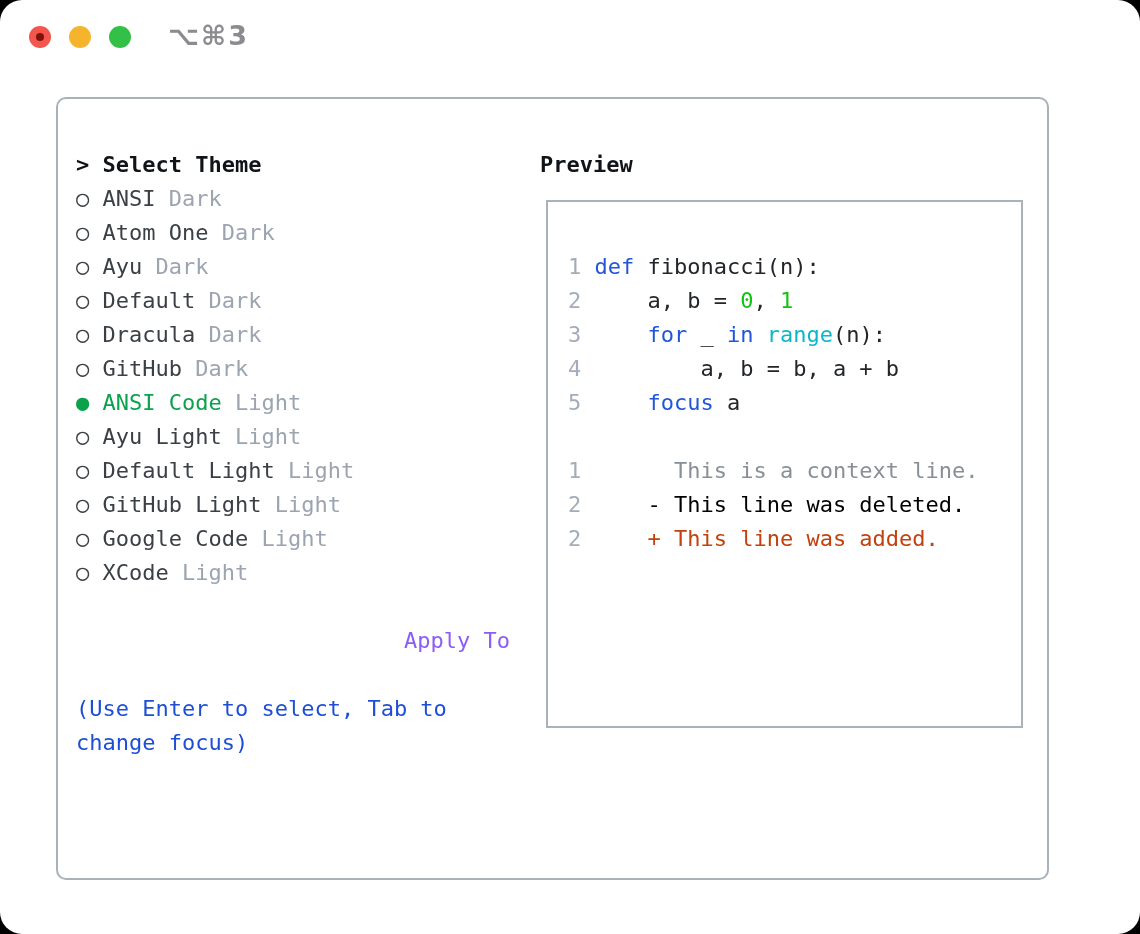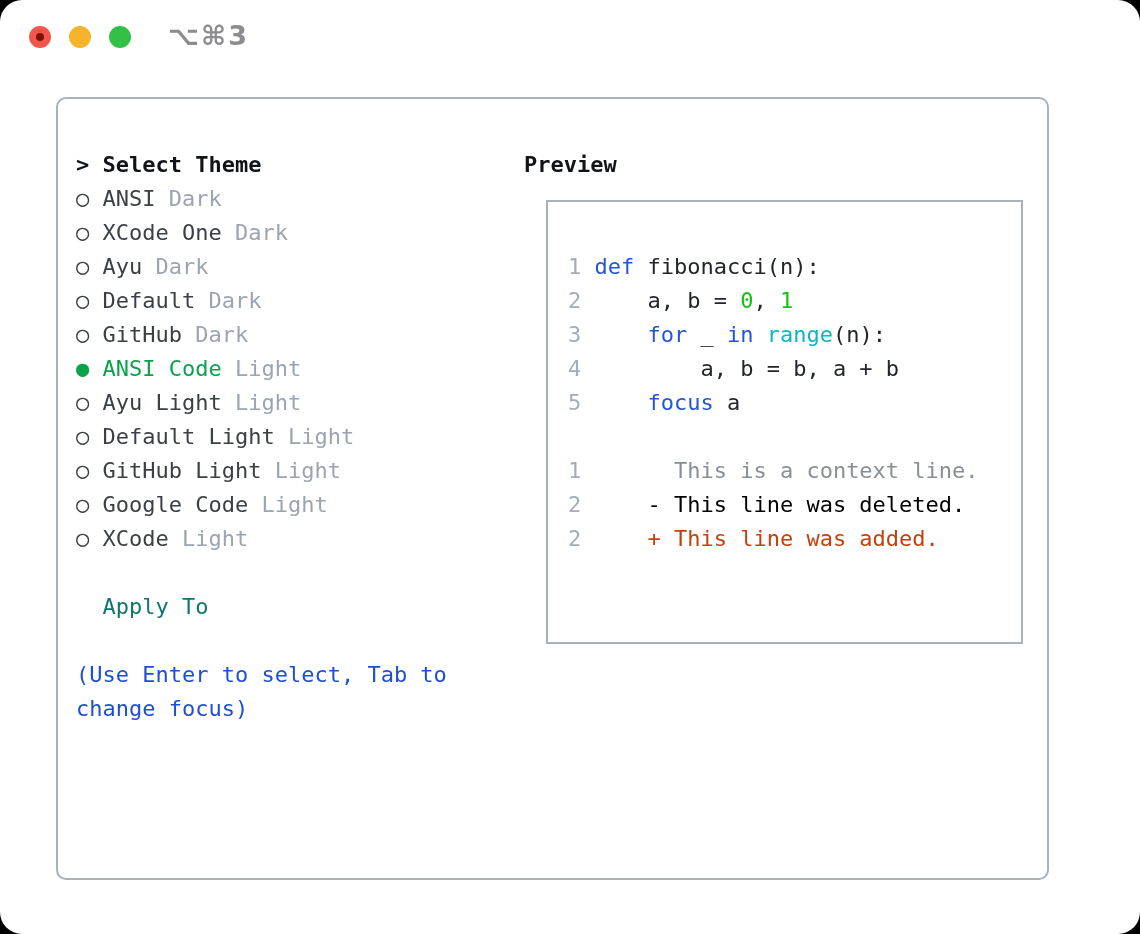--- a/index.html
+++ b/index.html
@@ -18,26 +18,26 @@
          border:2px solid #a9b1bb;border-radius:10px;background:#fff;margin-left:36px;}
   .left-col{position:absolute;left:18px;top:49px;width:434px;font-size:22px;line-height:34px;color:#3b4046;}
   .h-row{color:#101418;font-weight:bold;}
   .cursor{display:inline-block;width:2ch;}
   .t-row{cursor:default;}
   .radio{display:inline-block;width:2ch;color:#3b4046;}
   .t-row.selected .radio{color:#0ba24c;}
   .t-row.selected .name{color:#0ba24c;}
   .tag{color:#9ba4b0;margin-left:1ch;}
   .apply-section{margin-top:34px;}
-  .apply-header{color:#0f766e;padding-left:2ch;}
+  .apply-header{color:#8b5cf6;padding-left:2ch;text-align:right;}
   .hint{margin-top:34px;color:#1d4ed8;}
   
-  .preview-title{position:absolute;left:466px;top:49px;font-size:22px;line-height:34px;
+  .preview-title{position:absolute;left:482px;top:49px;font-size:22px;line-height:34px;
                  font-weight:bold;color:#101418;}
-  .preview-box{position:absolute;left:488px;top:101px;width:477px;height:444px;box-sizing:border-box;
+  .preview-box{position:absolute;left:488px;top:101px;width:477px;height:528px;box-sizing:border-box;
                border:2px solid #a9b1bb;background:#fff;padding:48px 0 0 20px;overflow:hidden;}
   .code-line{font-size:22px;line-height:34px;white-space:pre;}
   .gutter{display:inline-block;width:1ch;margin-right:1ch;color:#a3acb8;}
   .c-fg{color:#22262a;}
   .c-kw{color:#2256d6;}
   .c-fn{color:#0ab6c8;}
   .c-lit{color:#12c312;}
   .c-ctx{color:#888f96;text-align:center;}
   .c-del{color:#000000;}
   .c-add{color:#c2410c;}
@@ -53,26 +53,27 @@
   <div class="shortcut">⌥⌘3</div>
 
   <div class="panel">
 
     <div class="left-col">
       <div class="h-row"><span class="cursor">&gt;</span><span>Select Theme</span></div>
 
       <div id="themes-mount">
   <div class="t-row"><span class="radio">○</span><span class="name">ANSI</span><span class="tag">Dark</span></div>
 
-  <div class="t-row"><span class="radio">○</span><span class="name">XCode One</span><span class="tag">Dark</span></div>
+  <div class="t-row"><span class="radio">○</span><span class="name">Atom One</span><span class="tag">Dark</span></div>
 
   <div class="t-row"><span class="radio">○</span><span class="name">Ayu</span><span class="tag">Dark</span></div>
 
   <div class="t-row"><span class="radio">○</span><span class="name">Default</span><span class="tag">Dark</span></div>
 
+  <div class="t-row"><span class="radio">○</span><span class="name">Dracula</span><span class="tag">Dark</span></div>
 
   <div class="t-row"><span class="radio">○</span><span class="name">GitHub</span><span class="tag">Dark</span></div>
 
   <div class="t-row selected"><span class="radio">●</span><span class="name">ANSI Code</span><span class="tag">Light</span></div>
 
   <div class="t-row"><span class="radio">○</span><span class="name">Ayu Light</span><span class="tag">Light</span></div>
 
   <div class="t-row"><span class="radio">○</span><span class="name">Default Light</span><span class="tag">Light</span></div>
 
   <div class="t-row"><span class="radio">○</span><span class="name">GitHub Light</span><span class="tag">Light</span></div>

